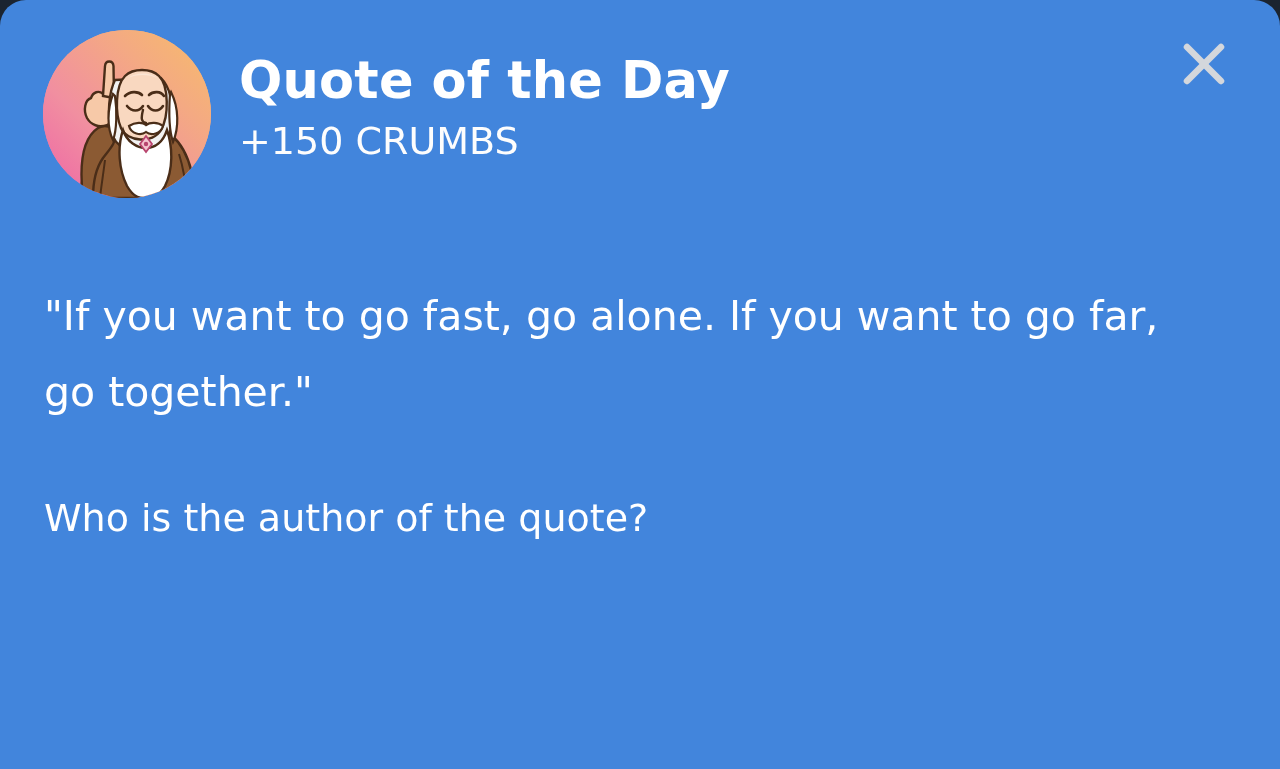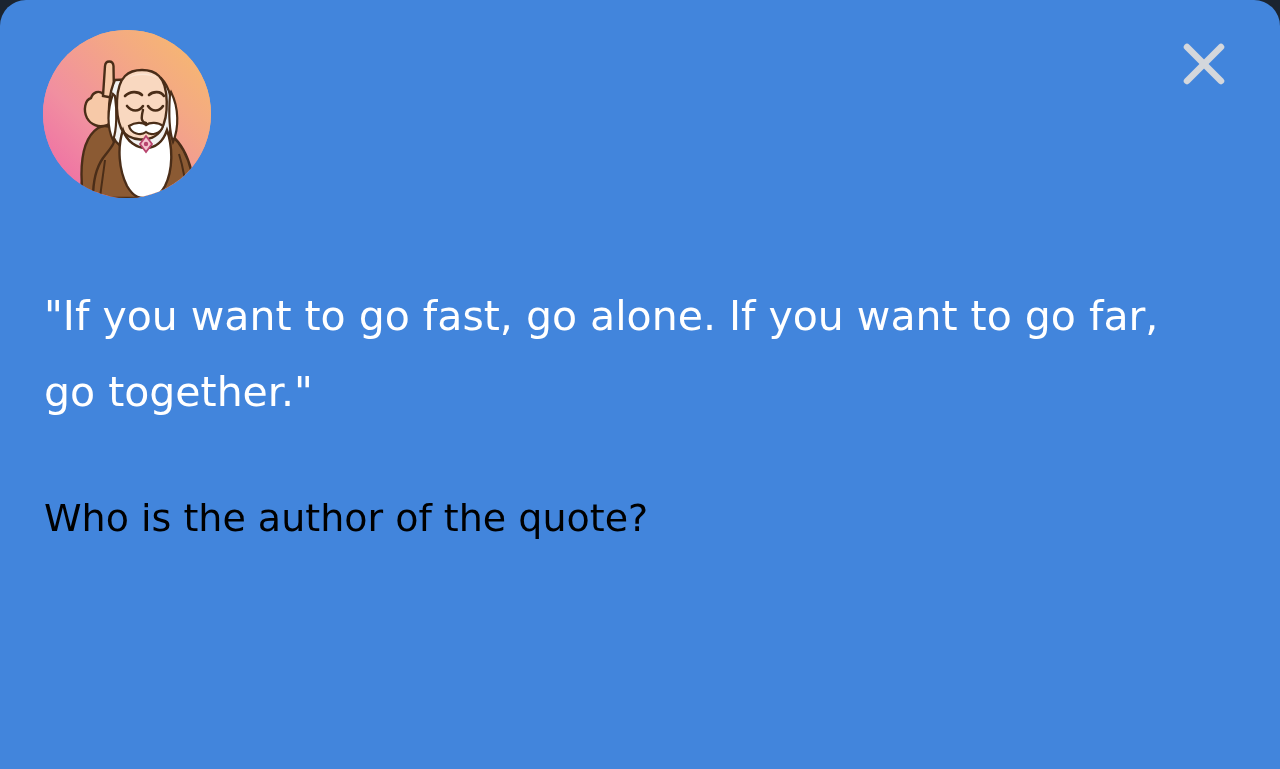--- a/index.html
+++ b/index.html
@@ -103,21 +103,21 @@
     font-weight: normal;
   }
 
   .question {
     position: absolute;
     left: 44px;
     top: 490px;
     width: 1150px;
     font-size: 38px;
     line-height: 56px;
-    color: #000000;
+    color: #ffffff;
     font-weight: normal;
   }
 
   
   .options {
     position: absolute;
     left: 45px;
     top: 570px;
     width: 1191px;
   }
@@ -199,20 +199,24 @@
                    C120 112 112 118 103 118 C94 118 84 112 80 100 Z" fill="#ffffff" stroke="#4a2d18" stroke-width="2.4"></path>
 
           <path d="M70 64 C64 80 64 98 70 110 C74 100 74 80 72 66 Z" fill="#ffffff" stroke="#4a2d18" stroke-width="2.2"></path>
           <path d="M128 62 C136 78 136 98 130 112 C126 100 126 78 127 64 Z" fill="#ffffff" stroke="#4a2d18" stroke-width="2.2"></path>
 
           <path d="M103 106 L109 114 L103 122 L97 114 Z" fill="#f4c3ce" stroke="#b8456e" stroke-width="1.8"></path>
           <circle cx="103" cy="114" r="2.2" fill="#b8456e"></circle>
         </svg>
       </div>
 
+      <div class="header-text">
+        <div class="title">Quote of the Day</div>
+        <div class="subtitle">+150 CRUMBS</div>
+      </div>
     </div>
 
     <div class="close-btn">
       <svg width="52" height="52" viewBox="0 0 52 52">
         <line x1="9" y1="9" x2="43" y2="43" stroke="#d4d7dc" stroke-width="6.5" stroke-linecap="round"></line>
         <line x1="43" y1="9" x2="9" y2="43" stroke="#d4d7dc" stroke-width="6.5" stroke-linecap="round"></line>
       </svg>
     </div>
 
     <div class="quote">"If you want to go fast, go alone. If you want to go far, go together."</div>

